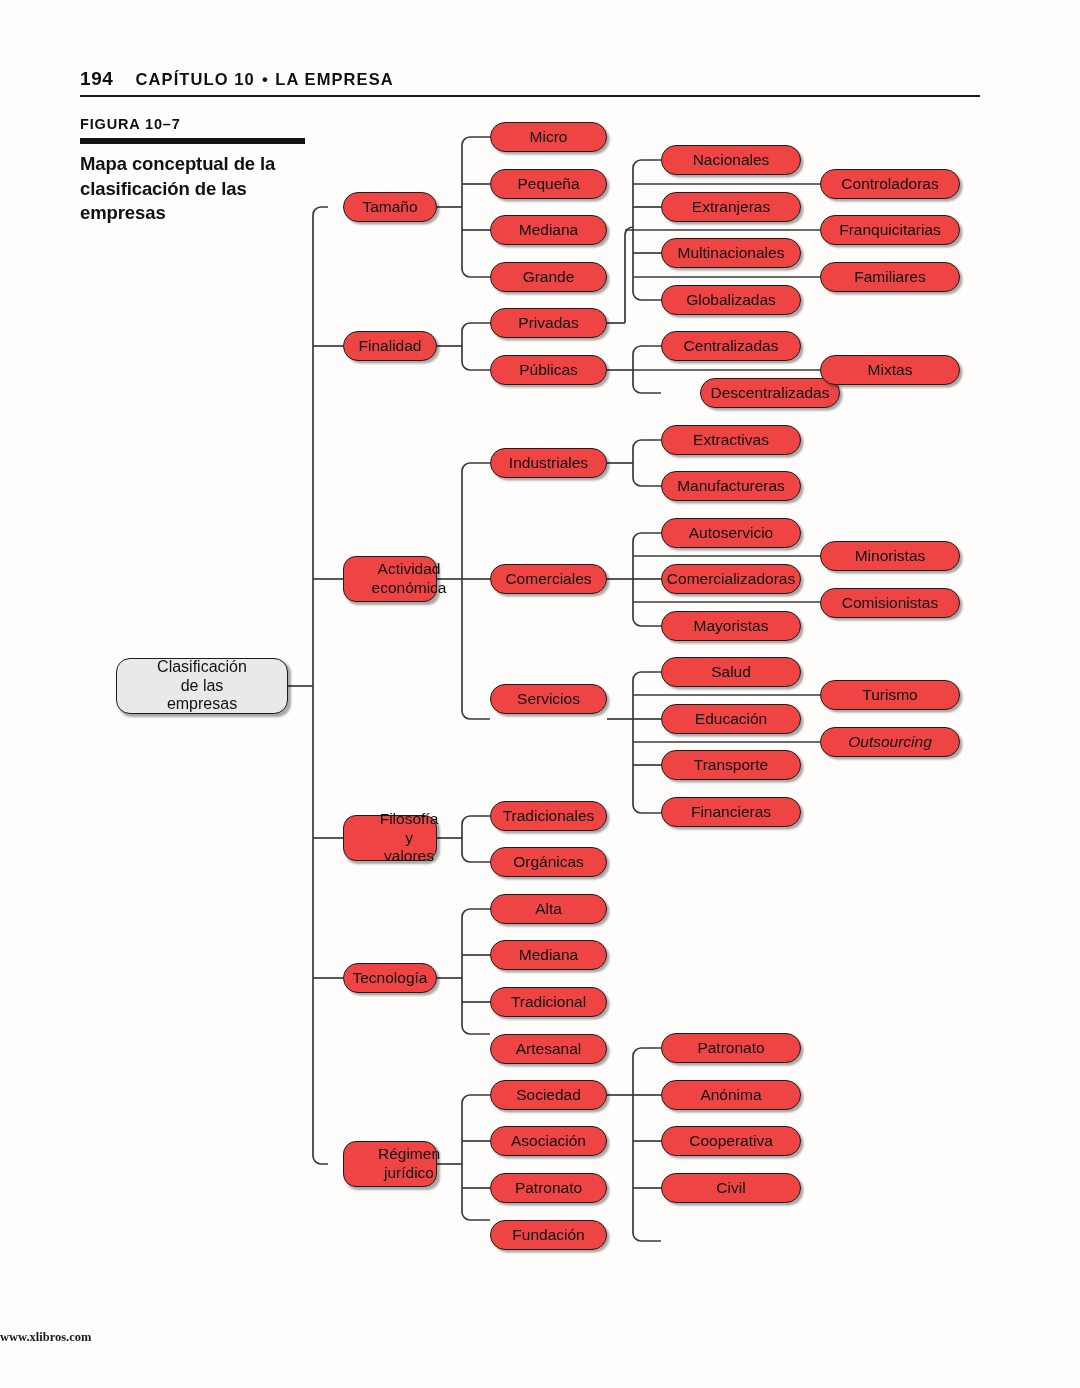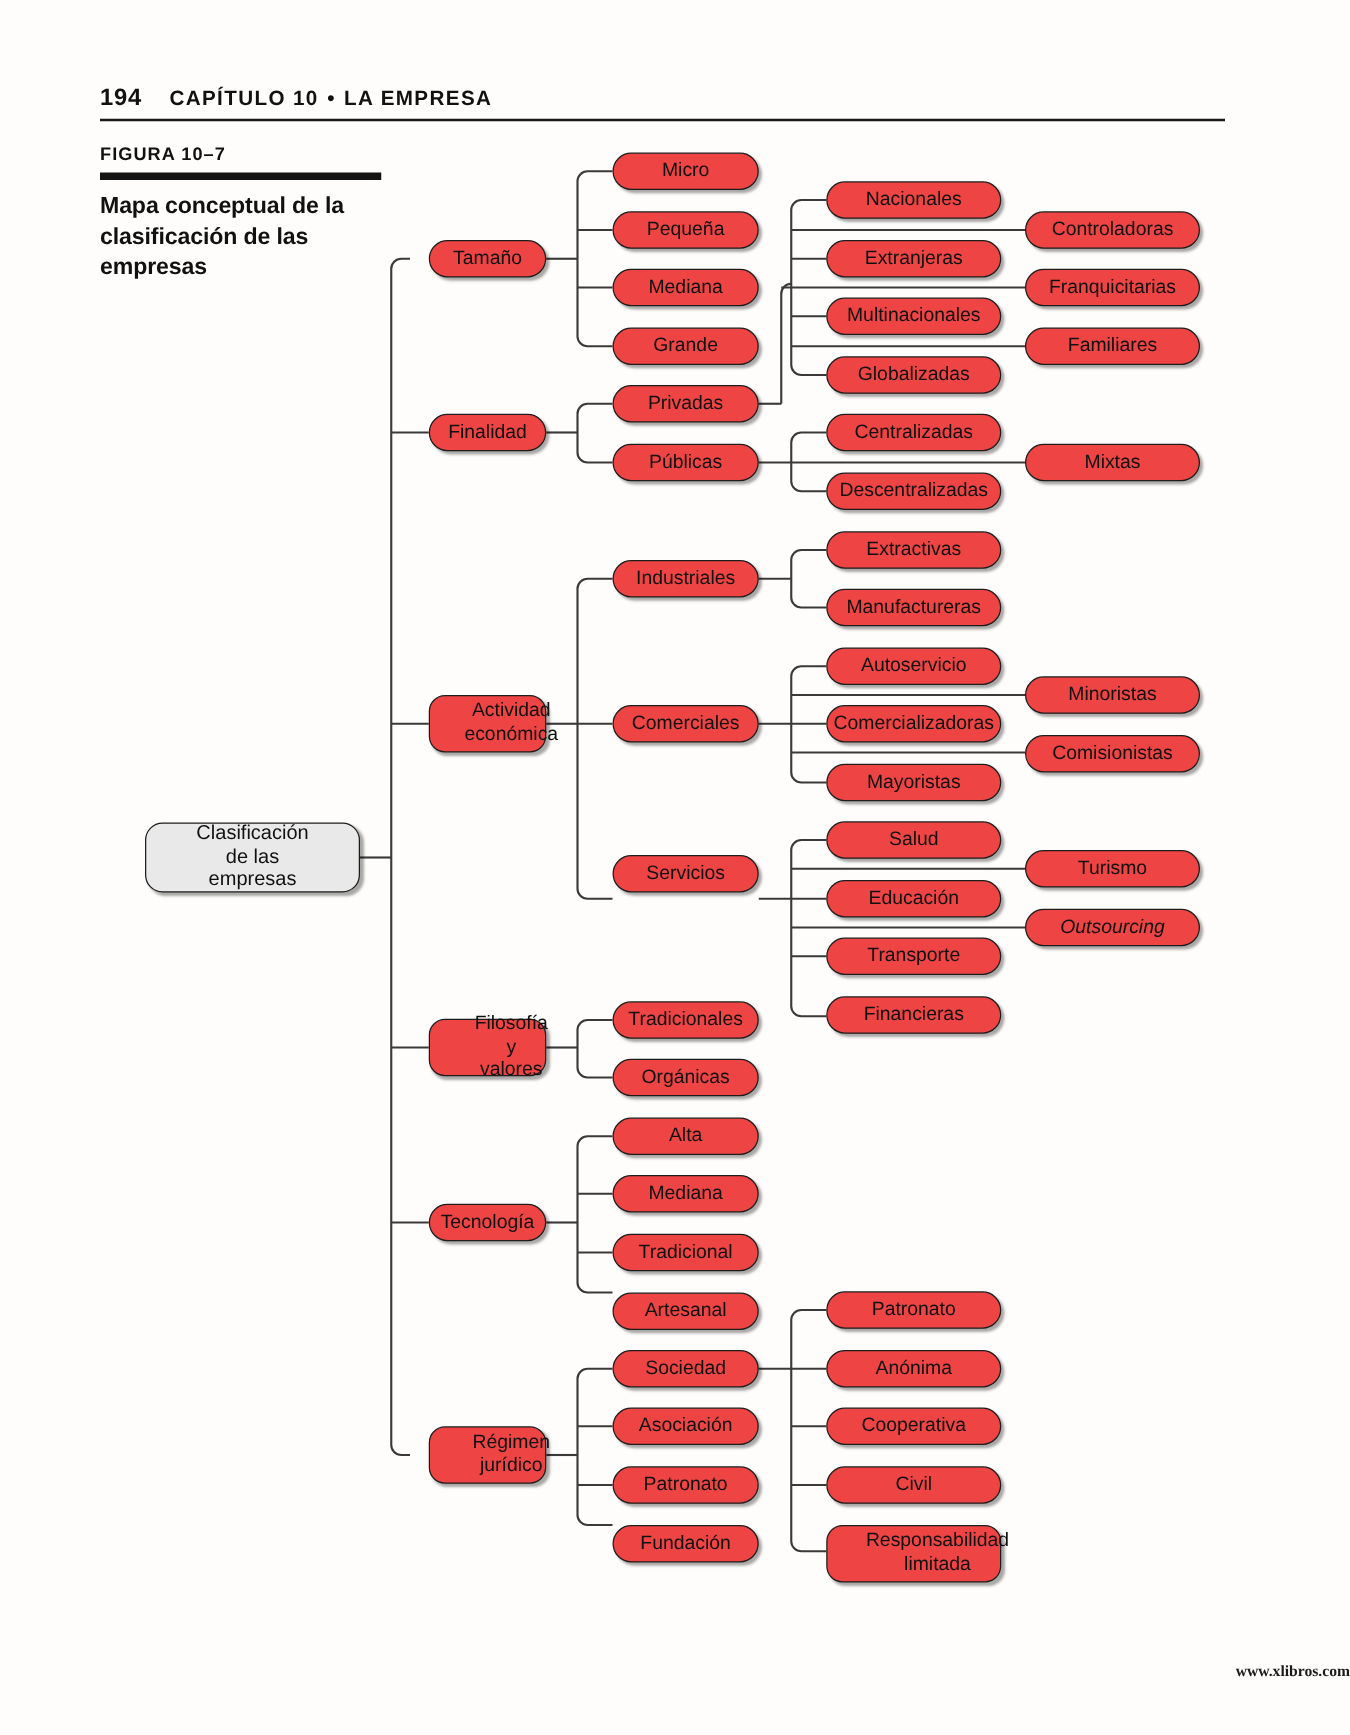--- a/index.html
+++ b/index.html
@@ -39,21 +39,21 @@
     background:#141414;
   }
   .figtitle{
     position:absolute;left:80px;top:152px;width:235px;
     font-size:18.5px;font-weight:700;line-height:1.33;
     letter-spacing:-.1px;
   }
 
   
   .footer{
-    position:absolute;left:0;top:1330px;width:1080px;text-align:right;
+    position:absolute;left:0;top:1330px;width:1080px;text-align:left;
     font-family:"Liberation Serif", serif;
     font-size:12.5px;font-weight:700;color:#1a1a1a;
   }
 
   
   #wires{position:absolute;left:0;top:0;width:1080px;height:1388px;}
   #wires path, #wires line{fill:none;stroke:#3a3a3a;stroke-width:1.7px;}
 
   
   .node{
@@ -201,39 +201,38 @@
   <div class="node" style="left:490px;top:1126px;width:117px;height:30px;">Asociación</div>
   <div class="node" style="left:490px;top:1173px;width:117px;height:30px;">Patronato</div>
   <div class="node" style="left:490px;top:1220px;width:117px;height:30px;">Fundación</div>
 
   <div class="node" style="left:661px;top:145px;width:140px;height:30px;">Nacionales</div>
   <div class="node" style="left:661px;top:192px;width:140px;height:30px;">Extranjeras</div>
   <div class="node" style="left:661px;top:238px;width:140px;height:30px;">Multinacionales</div>
   <div class="node" style="left:661px;top:285px;width:140px;height:30px;">Globalizadas</div>
 
   <div class="node" style="left:661px;top:331px;width:140px;height:30px;">Centralizadas</div>
-  <div class="node" style="left:661px;top:378px;width:140px;height:30px;">Descentralizadas</div>
+  <div class="node" style="left:700px;top:378px;width:140px;height:30px;">Descentralizadas</div>
 
   <div class="node" style="left:661px;top:425px;width:140px;height:30px;">Extractivas</div>
   <div class="node" style="left:661px;top:471px;width:140px;height:30px;">Manufactureras</div>
 
   <div class="node" style="left:661px;top:518px;width:140px;height:30px;">Autoservicio</div>
   <div class="node" style="left:661px;top:564px;width:140px;height:30px;">Comercializadoras</div>
   <div class="node" style="left:661px;top:611px;width:140px;height:30px;">Mayoristas</div>
 
   <div class="node" style="left:661px;top:657px;width:140px;height:30px;">Salud</div>
   <div class="node" style="left:661px;top:704px;width:140px;height:30px;">Educación</div>
   <div class="node" style="left:661px;top:750px;width:140px;height:30px;">Transporte</div>
   <div class="node" style="left:661px;top:797px;width:140px;height:30px;">Financieras</div>
 
   <div class="node" style="left:661px;top:1033px;width:140px;height:30px;">Patronato</div>
   <div class="node" style="left:661px;top:1080px;width:140px;height:30px;">Anónima</div>
   <div class="node" style="left:661px;top:1126px;width:140px;height:30px;">Cooperativa</div>
   <div class="node" style="left:661px;top:1173px;width:140px;height:30px;">Civil</div>
-  <div class="node r2 two" style="left:661px;top:1220px;width:140px;height:46px;">Responsabilidad<br>limitada</div>
 
   <div class="node" style="left:820px;top:169px;width:140px;height:30px;">Controladoras</div>
   <div class="node" style="left:820px;top:215px;width:140px;height:30px;">Franquicitarias</div>
   <div class="node" style="left:820px;top:262px;width:140px;height:30px;">Familiares</div>
   <div class="node" style="left:820px;top:355px;width:140px;height:30px;">Mixtas</div>
   <div class="node" style="left:820px;top:541px;width:140px;height:30px;">Minoristas</div>
   <div class="node" style="left:820px;top:588px;width:140px;height:30px;">Comisionistas</div>
   <div class="node" style="left:820px;top:680px;width:140px;height:30px;">Turismo</div>
   <div class="node italic" style="left:820px;top:727px;width:140px;height:30px;">Outsourcing</div>
 

